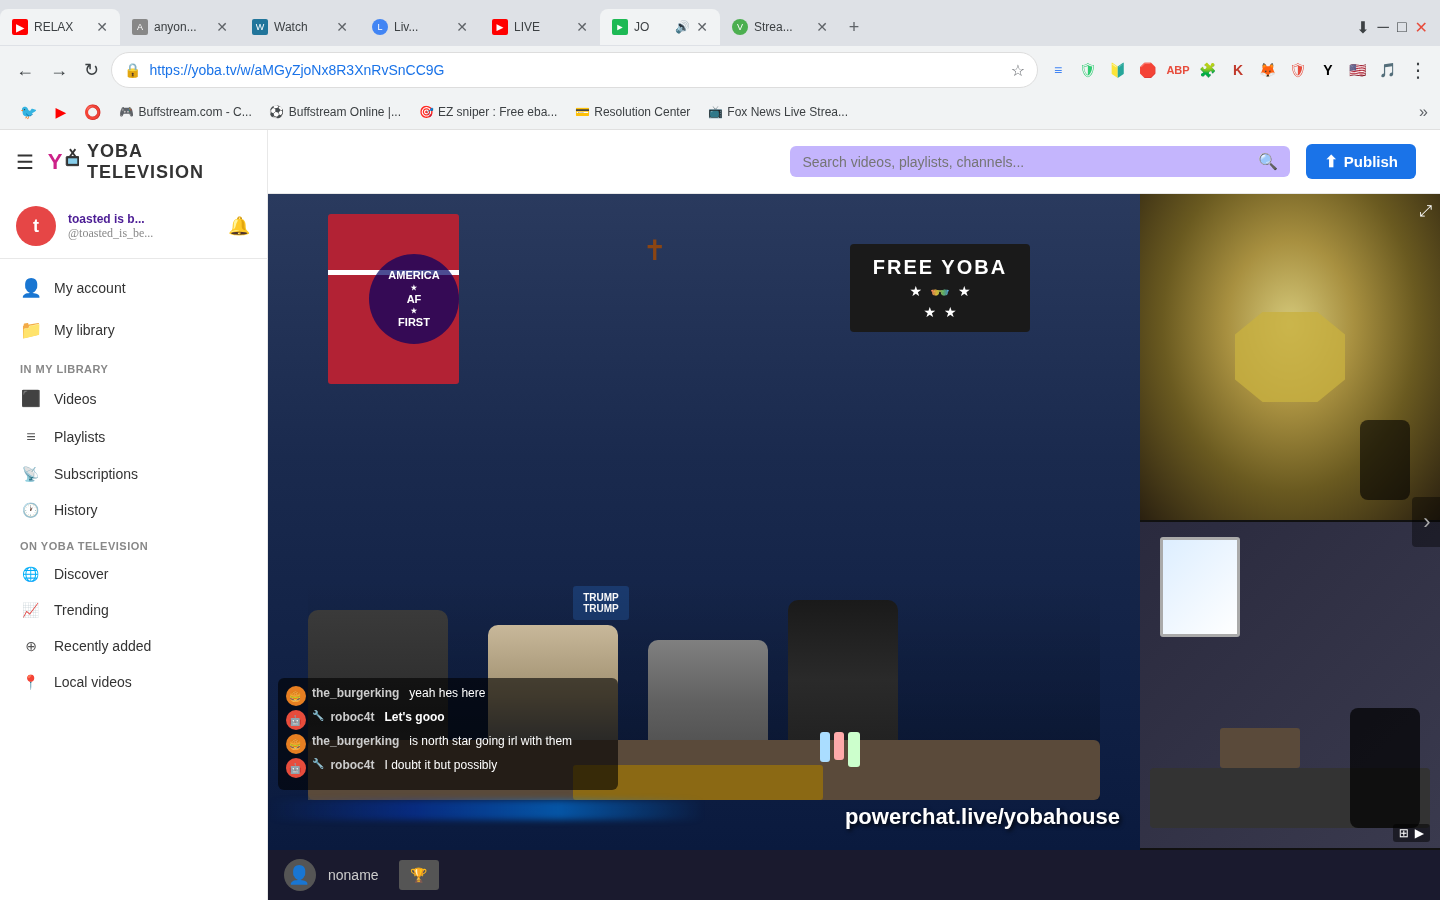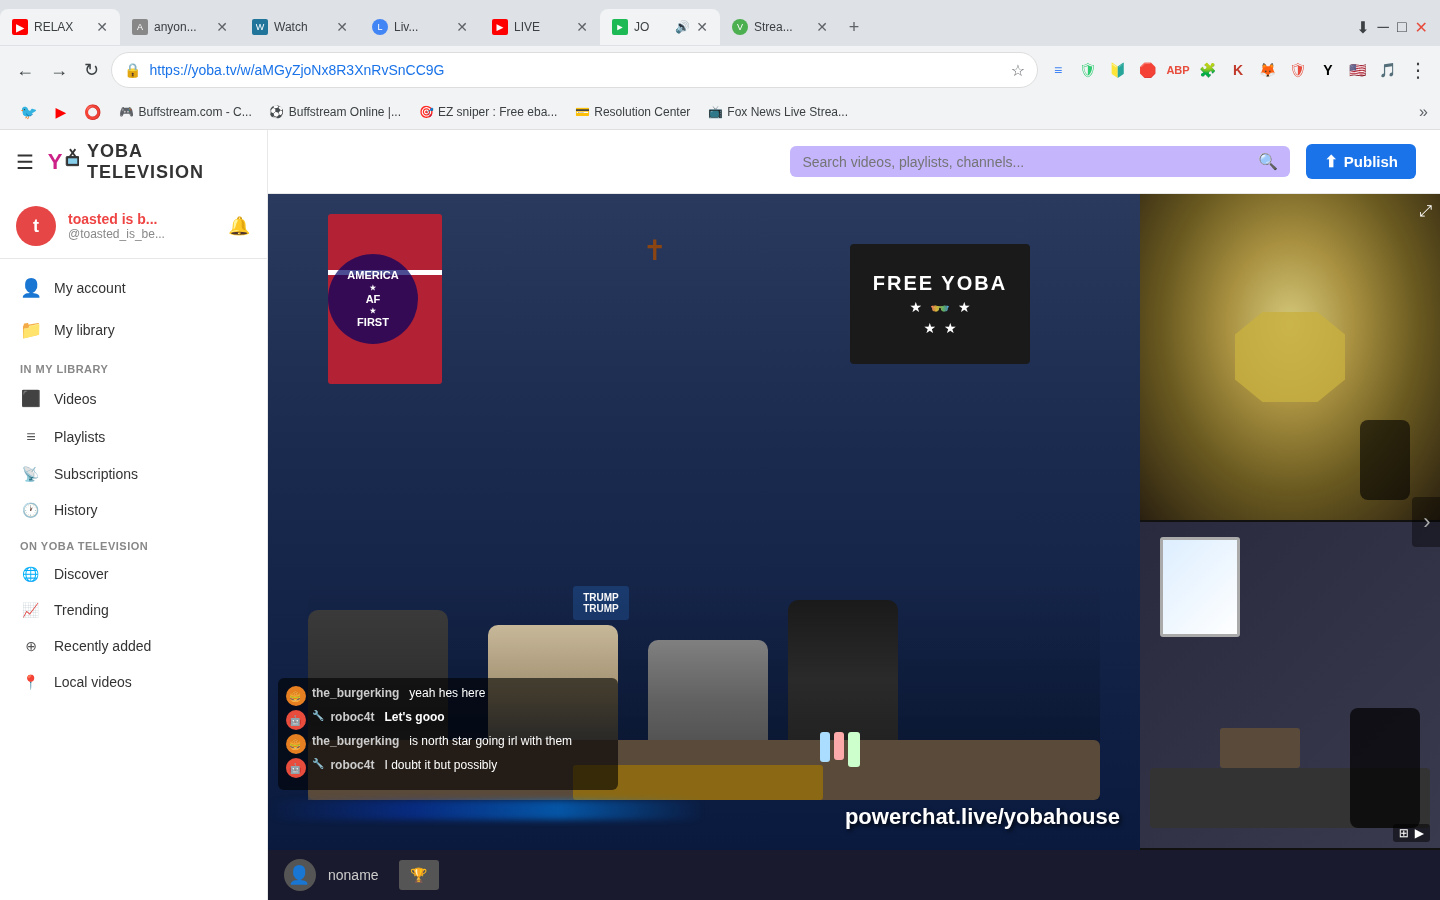--- a/index.html
+++ b/index.html
@@ -65,22 +65,22 @@
     .logo-text { font-size: 18px; font-weight: bold; color: #333; letter-spacing: 1px; }
 
     .user-section {
       display: flex; align-items: center; padding: 12px 16px; gap: 12px; border-bottom: 1px solid #e8e8e8;
     }
     .user-avatar {
       width: 40px; height: 40px; border-radius: 50%; background: #e64646;
       display: flex; align-items: center; justify-content: center; color: white; font-size: 18px; font-weight: bold; flex-shrink: 0;
     }
     .user-info { flex: 1; min-width: 0; }
-    .user-name { font-size: 14px; font-weight: 600; color: #ef4444; overflow: hidden; text-overflow: ellipsis; white-space: nowrap; }
-    .user-handle { font-size: 12px; color: #888; overflow: hidden; text-overflow: ellipsis; white-space: nowrap; }
+    .user-name { font-size: 12px; font-weight: 600; color: #4c1d95; overflow: hidden; text-overflow: ellipsis; white-space: nowrap; }
+    .user-handle { font-size: 12px; color: #888; overflow: hidden; text-overflow: ellipsis; white-space: nowrap; font-family: Liberation Serif, serif; }
     .bell-icon { font-size: 18px; color: #555; cursor: pointer; }
 
     .sidebar-nav { padding: 8px 0; }
     .nav-item {
       display: flex; align-items: center; gap: 12px; padding: 10px 20px;
       font-size: 14px; color: #333; cursor: pointer; border-radius: 0;
     }
     .nav-icon { font-size: 18px; color: #555; width: 22px; text-align: center; }
 
     .section-label {
@@ -406,35 +406,35 @@
 
       <div class="main-video">
 
         <div class="video-timestamp">
           <span class="clock-icon">🕐</span>
           <span>9:17:16 PM</span>
         </div>
 
         <div class="main-video-bg">
 
-          <div style="position:absolute;top:20px;left:60px;width:114px;height:170px;background:linear-gradient(180deg,#b22234 0%,#b22234 33%,#fff 33%,#fff 36%,#b22234 36%,#b22234 100%);border-radius:3px;display:flex;flex-direction:column;align-items:flex-start;justify-content:center;">
+          <div style="position:absolute;top:20px;left:60px;width:131px;height:170px;background:linear-gradient(180deg,#b22234 0%,#b22234 33%,#fff 33%,#fff 36%,#b22234 36%,#b22234 100%);border-radius:3px;display:flex;flex-direction:column;align-items:flex-end;justify-content:center;">
             <div style="background:rgba(0,0,100,0.7);border-radius:50%;width:90px;height:90px;display:flex;align-items:center;justify-content:center;border:3px solid #gold;">
               <div style="text-align:center;color:white;font-size:9px;font-weight:bold;line-height:1.3;">
                 <div style="font-size:11px;">AMERICA</div>
                 <div style="font-size:7px;">★</div>
                 <div style="font-size:11px;">AF</div>
                 <div style="font-size:7px;">★</div>
                 <div style="font-size:11px;">FIRST</div>
               </div>
             </div>
           </div>
 
           <div style="position:absolute;top:40px;left:43%;color:#8B4513;font-size:28px;">✝</div>
 
-          <div style="position:absolute;top:50px;right:110px;background:#1a1a1a;color:white;padding:28px 16px;border-radius:4px;min-width:180px;text-align:center;">
+          <div style="position:absolute;top:50px;right:110px;background:#1a1a1a;color:white;padding:12px 16px;border-radius:4px;min-width:180px;text-align:center;">
             <div style="font-size:20px;font-weight:bold;letter-spacing:2px;">FREE YOBA</div>
             <div style="display:flex;justify-content:center;gap:8px;margin-top:4px;">
               <span style="color:white;font-size:14px;">★</span>
 
               <span style="background:linear-gradient(90deg,#ff6b6b,#ffd93d,#6bcb77,#4d96ff);-webkit-background-clip:text;-webkit-text-fill-color:transparent;font-size:16px;font-weight:bold;">👓</span>
               <span style="color:white;font-size:14px;">★</span>
             </div>
             <div style="display:flex;justify-content:center;gap:8px;margin-top:2px;">
               <span style="color:white;font-size:14px;">★</span>
               <span style="color:white;font-size:14px;">★</span>

